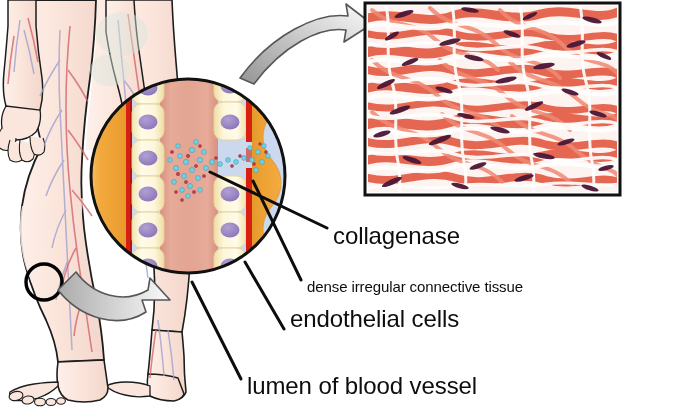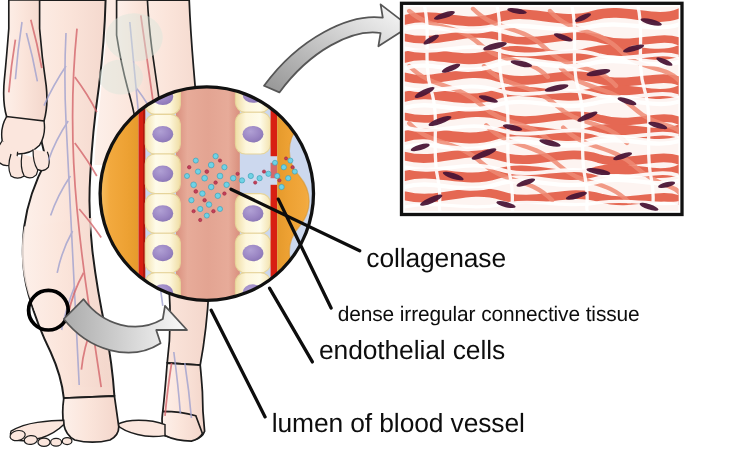--- a/index.html
+++ b/index.html
@@ -4,21 +4,21 @@
 <title>Blood vessel diapedesis diagram</title>
 <style>
   html,body{margin:0;padding:0;background:#ffffff;}
   body{width:675px;height:408px;position:relative;overflow:hidden;
        font-family:"Liberation Sans","DejaVu Sans",sans-serif;}
   #stage{position:absolute;left:0;top:0;width:675px;height:408px;}
   svg.layer{position:absolute;left:0;top:0;width:675px;height:408px;}
   .lbl{position:absolute;white-space:nowrap;color:#0d0d0d;
        font-family:"Liberation Sans","DejaVu Sans",sans-serif;
        font-size:24px;line-height:24px;letter-spacing:-0.1px;}
-  .lbl.small{font-size:19px;}
+  .lbl.small{font-size:15px;}
 </style>
 </head>
 <body>
 
 <div id="stage">
 
   <svg class="layer" viewBox="0 0 675 408">
     <defs>
 
       <linearGradient id="skinG" x1="0" y1="0" x2="1" y2="0">

